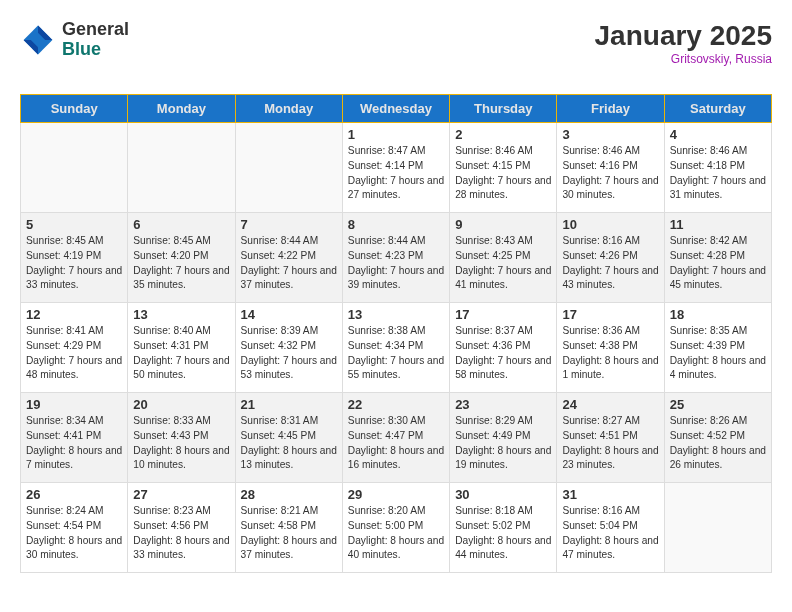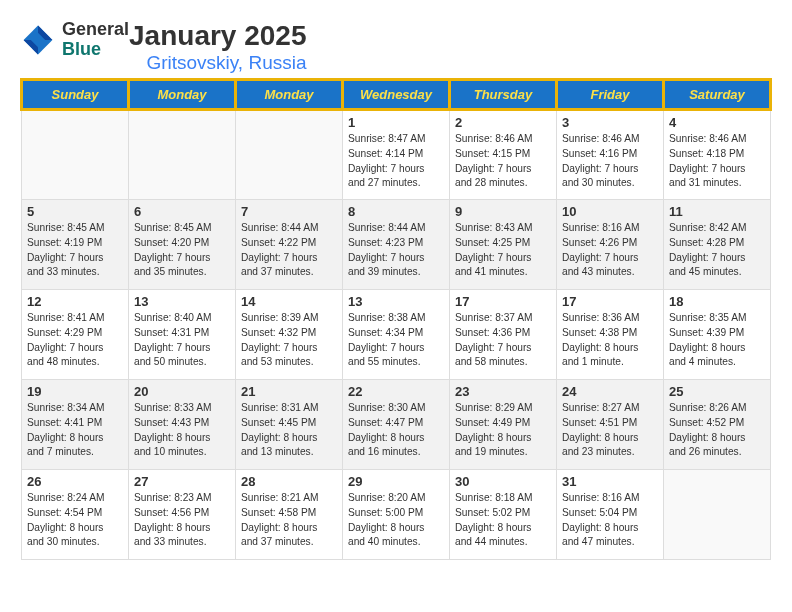--- a/index.html
+++ b/index.html
@@ -6,21 +6,23 @@
     body {
       font-family: Arial, sans-serif;
       background: #fff;
       width: 792px;
       min-height: 612px;
       padding: 20px;
     }
     .header {
       display: flex;
       align-items: flex-start;
-      margin-bottom: 4px;
+      justify-content: space-between;
+      margin-bottom: 28px;
+      gap: 12px;
     }
     .logo {
       display: flex;
       align-items: center;
       gap: 6px;
     }
     .logo-text {
       display: flex;
       flex-direction: column;
       line-height: 1.1;
@@ -41,36 +43,35 @@
     }
     .title-block {
       text-align: right;
     }
     .month-title {
       font-size: 28px;
       font-weight: bold;
       color: #333;
     }
     .location {
-      font-size: 19px;
-      color: #3b82f6;
+      font-size: 12px;
+      color: #a21caf;
     }
     .calendar {
       width: 100%;
       border-collapse: collapse;
     }
     .calendar th {
       background-color: #1a73c8;
-      color: #fde047;
+      color: #e5e5e5;
       text-align: center;
       padding: 6px 4px;
       font-size: 13px;
       font-weight: bold;
-      border: 3px solid #eab308;
-      font-style: italic;
+      border: 1px solid #eab308;
     }
     .calendar td {
       border: 1px solid #ddd;
       vertical-align: top;
       padding: 4px 5px;
       width: calc(100% / 7);
       height: 90px;
       font-size: 10.5px;
       color: #333;
       background: #fff;

